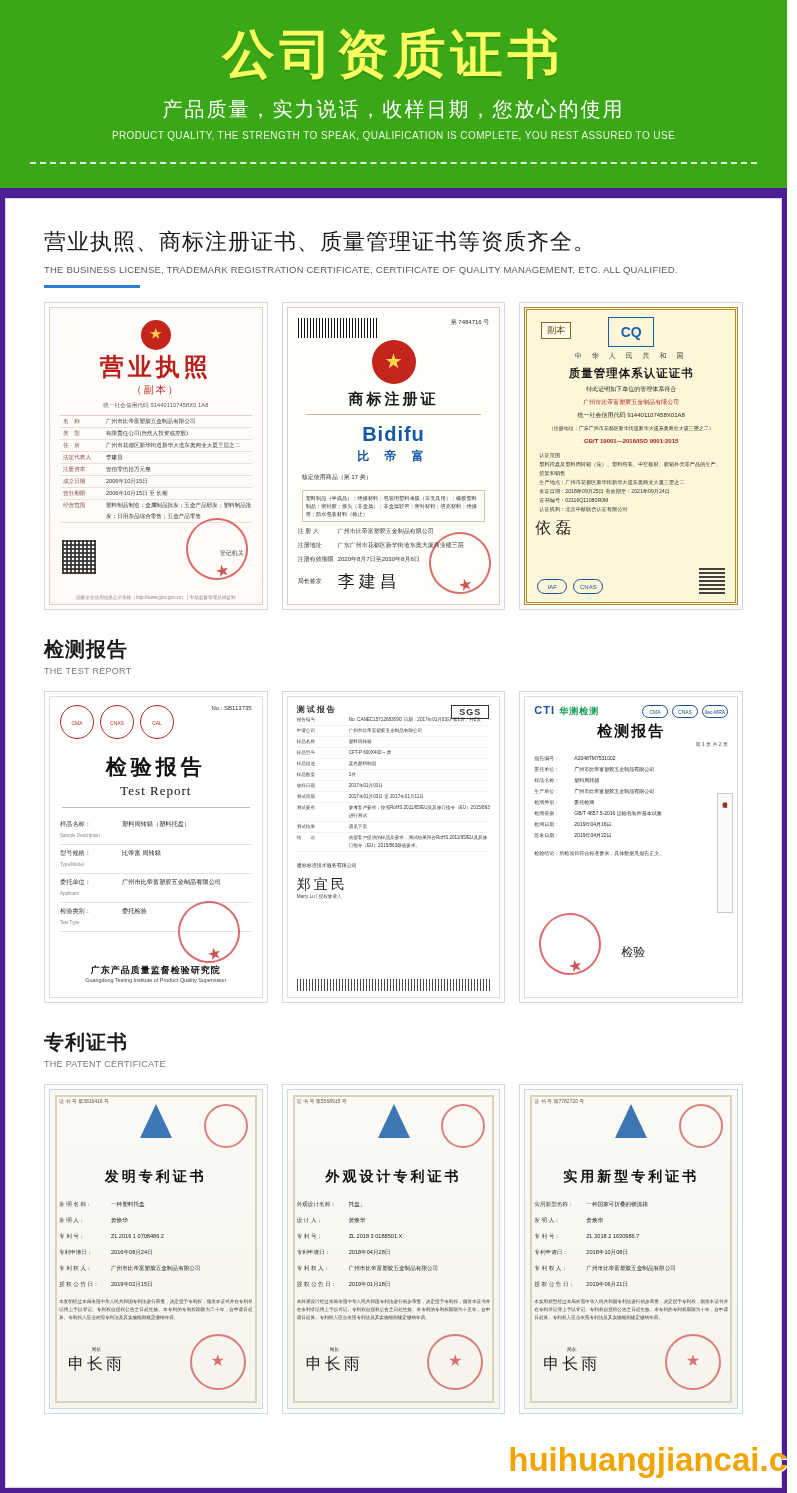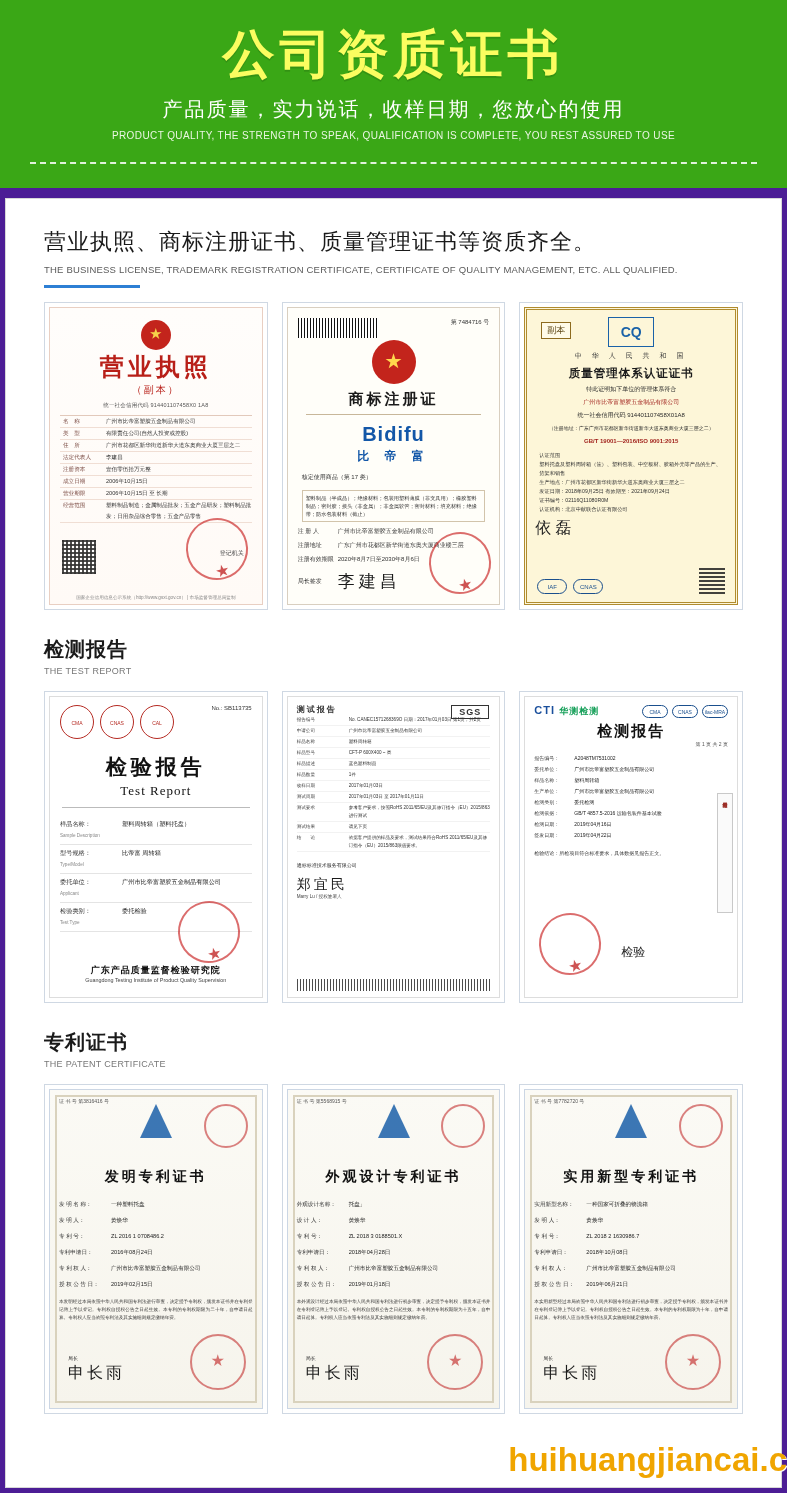--- a/index.html
+++ b/index.html
@@ -268,21 +268,21 @@
     position:absolute; left:50%; top:14px; transform:translateX(-50%);
     width:0; height:0;
     border-left:16px solid transparent; border-right:16px solid transparent;
     border-bottom:34px solid #1a5fa8; opacity:.85;
   }
   .pt-seal{position:absolute;right:14px;top:14px;width:44px;height:44px;border-radius:50%;border:2px solid rgba(190,30,30,.55);}
   .pt-title{font-size:14px;font-weight:bold;letter-spacing:3px;text-align:center;margin-top:64px;color:#111;}
   .pt-row{display:flex;font-size:5.6px;color:#222;line-height:12px;padding:2px 0;}
   .pt-row .k{width:52px;flex:none;color:#333;}
   .pt-para{font-size:4.6px;color:#333;line-height:8px;margin-top:6px;text-align:justify;}
-  .pt-sign{position:absolute;left:18px;bottom:24px;font-size:5px;color:#333;}
+  .pt-sign{position:absolute;left:18px;bottom:33px;font-size:5px;color:#333;text-align:center;}
   .pt-sign b{display:block;font-family:"Liberation Serif",serif;font-size:16px;letter-spacing:3px;color:#1b1b1b;font-weight:normal;margin-top:2px;}
   .pt-stamp{position:absolute;right:16px;bottom:18px;width:56px;height:56px;border-radius:50%;border:2px solid rgba(190,30,30,.55);}
   .pt-stamp:after{content:"★";position:absolute;left:0;right:0;top:16px;text-align:center;color:rgba(190,25,25,.6);font-size:14px;}
 
   
   .watermark{
     position:absolute;
     right: 0px; bottom: 14px;
     font-size: 33px;
     font-weight: bold;

